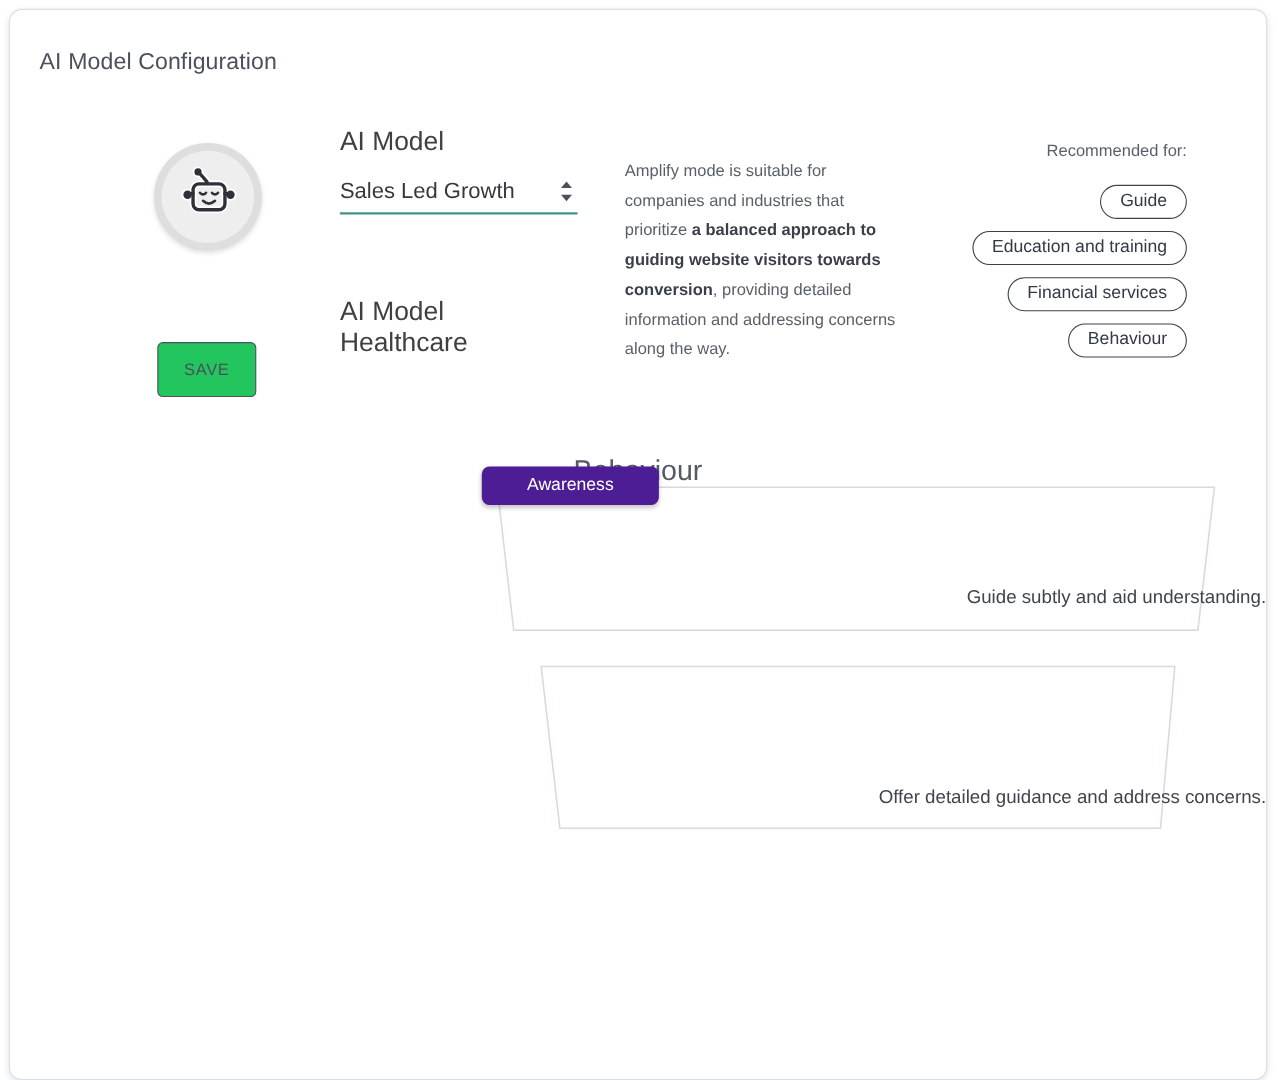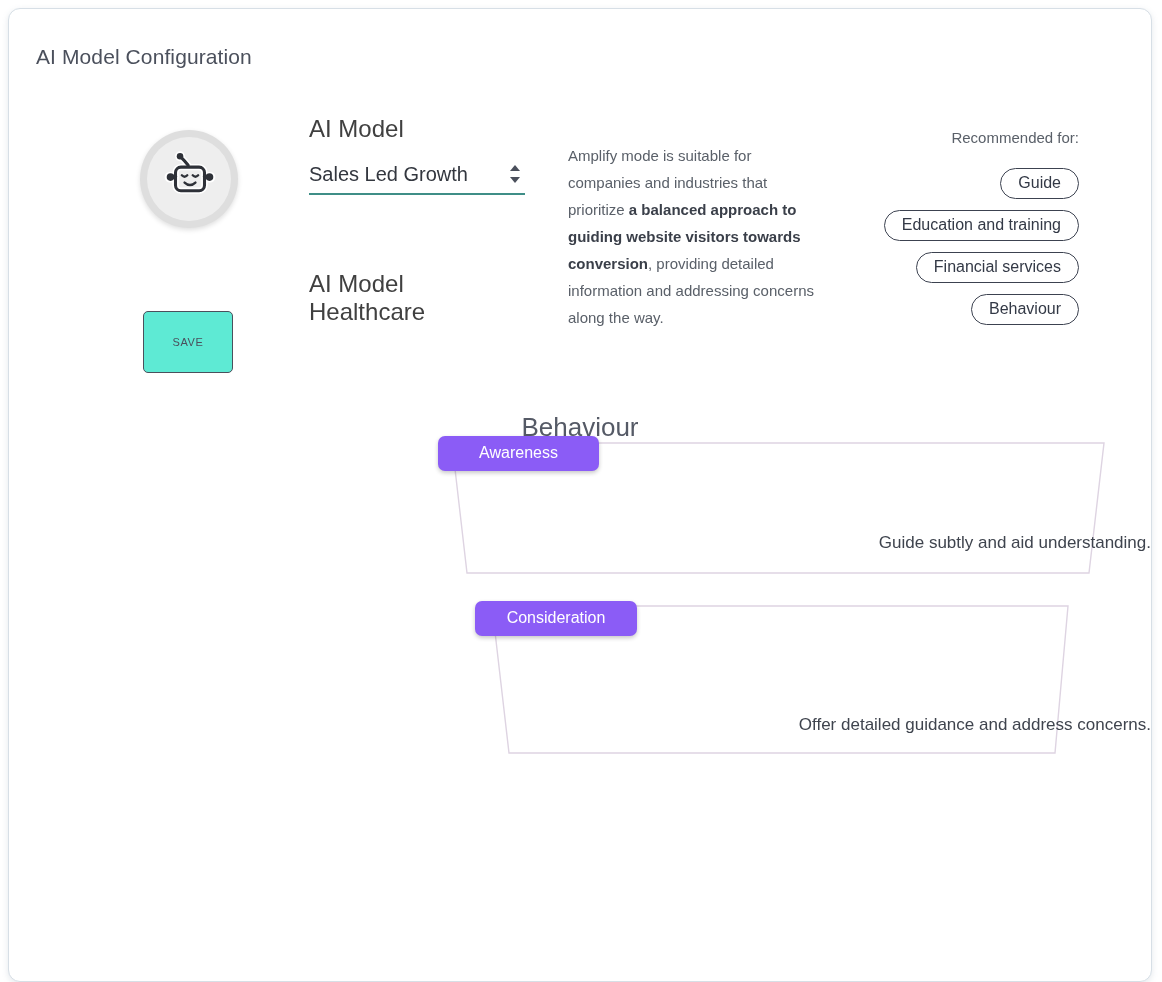--- a/index.html
+++ b/index.html
@@ -81,26 +81,26 @@
     width: 58px;
     height: 58px;
   }
 
   
   .save-button {
     position: absolute;
     left: 134px;
     top: 196px;
     width: 90px;
-    height: 62px;
-    background: #5eead4;
+    height: 50px;
+    background: #22c55e;
     border: 1px solid #4b505c;
     border-radius: 5px;
     color: #4b505c;
-    font-size: 11px;
+    font-size: 15px;
     letter-spacing: .6px;
     cursor: pointer;
     padding: 0;
     font-family: "Liberation Sans", sans-serif;
   }
 
   
   .select-col {
     position: absolute;
     left: 300px;
@@ -215,30 +215,29 @@
   .stage svg {
     position: absolute;
     left: 0;
     top: 0;
     width: 1148px;
     height: 100%;
     overflow: visible;
   }
   .stage-tab {
     position: absolute;
-    background: #8b5cf6;
+    background: #4c1d95;
     color: #ffffff;
     font-size: 16px;
     border-radius: 7px;
     padding: 8px 0 9px;
     text-align: center;
     box-shadow: 0 2px 4px rgba(0,0,0,.22);
     cursor: pointer;
     white-space: nowrap;
-    margin-top: 12px;
   }
   .stage-text {
     position: absolute;
     width: 100%;
     text-align: right;
     font-size: 17px;
     color: #3f444e;
   }
 </style>
 </head>
@@ -320,21 +319,20 @@
           <path d="M443 10 L1095 10 L1080 140 L458 140 Z" fill="#ffffff" stroke="#ded4e2" stroke-width="1.4"></path>
         </svg>
         <div class="stage-tab" style="left:429px; top:-9px; width:161px;">Awareness</div>
         <div class="stage-text" style="top:100px;">Guide subtly and aid understanding.</div>
       </div>
 
       <div class="stage" style="top:170px; height:160px;">
         <svg viewBox="0 0 1148 160" preserveAspectRatio="none">
           <path d="M483 3 L1059 3 L1046 150 L500 150 Z" fill="#ffffff" stroke="#ded4e2" stroke-width="1.4"></path>
         </svg>
-        <div class="stage-tab" style="left:466px; top:-14px; width:162px;">Consideration</div>
         <div class="stage-text" style="top:112px;">Offer detailed guidance and address concerns.</div>
       </div>
 
 
     </div>
 
   </div>
 </div>
 
 </body></html>

